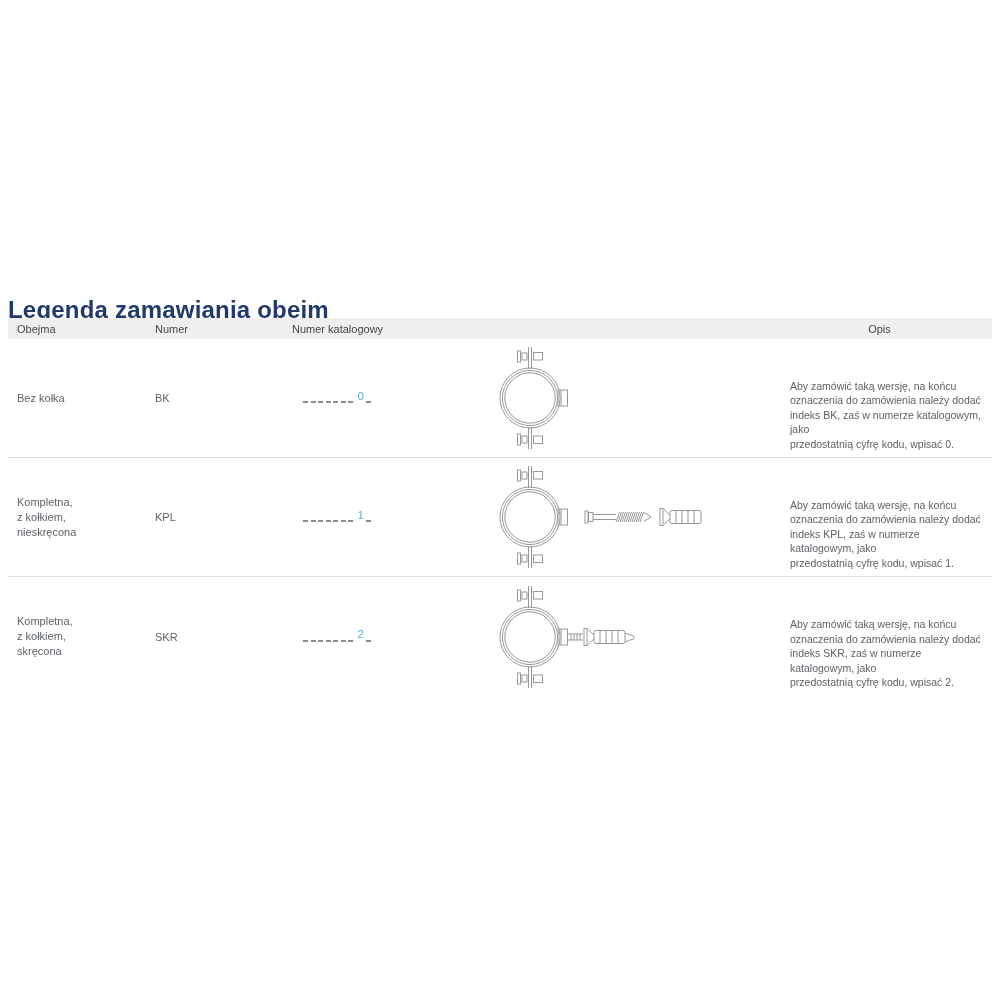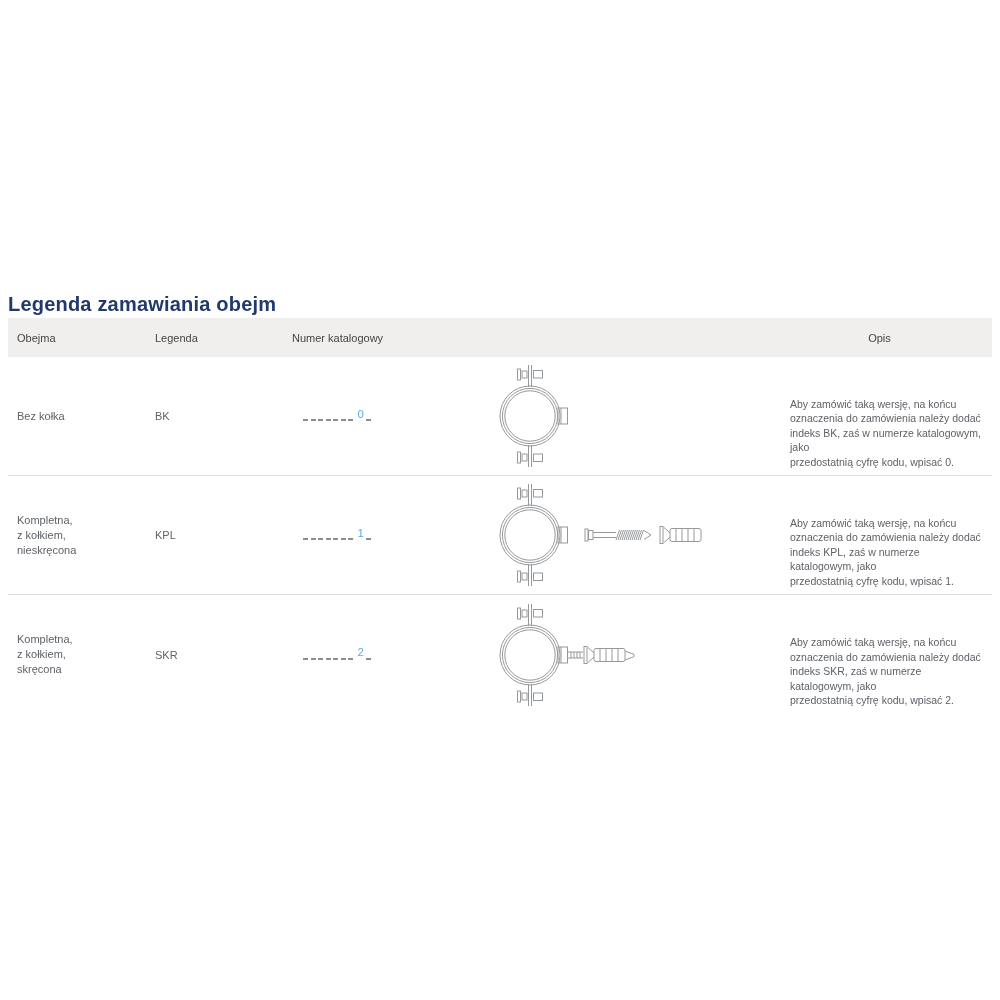--- a/index.html
+++ b/index.html
@@ -3,30 +3,30 @@
 <meta charset="utf-8">
 <style>
   html,body{margin:0;padding:0;background:#ffffff;}
   body{
     width:1000px;height:1000px;position:relative;overflow:hidden;
     font-family:"Liberation Sans",sans-serif;
     -webkit-font-smoothing:antialiased;
   }
   .page-title{
     position:absolute;left:8px;top:280px;
-    font-size:20px;font-weight:bold;color:#21396b;letter-spacing:.2px;
+    font-size:24px;font-weight:bold;color:#21396b;letter-spacing:.2px;
   }
   .legend-table{position:absolute;left:8px;top:318px;width:984px;}
   .grid-row{
     display:grid;
     grid-template-columns:138px 137px 168px 330px 1fr;
     padding-left:9px;box-sizing:border-box;align-items:center;
   }
   .thead{
-    height:39px;background:#f0efee;
+    height:21px;background:#f0efee;
     font-size:11px;color:#454545;
   }
   .th{white-space:nowrap;}
   .th-opis{margin-left:-23px;text-align:center;}
   .trow{
     height:119px;border-bottom:1px solid #dedede;
     font-size:11px;color:#5d6267;
   }
   .trow:last-child{border-bottom:none;}
   .cell-obejma{white-space:pre-line;line-height:15px;}
@@ -81,21 +81,21 @@
     </g>
   </defs>
 </svg>
 
 <h1 class="page-title">Legenda zamawiania obejm</h1>
 
 <div class="legend-table">
 
   <div class="grid-row thead">
     <div class="th">Obejma</div>
-    <div class="th">Legenda</div>
+    <div class="th">Numer</div>
     <div class="th">Numer katalogowy</div>
     <div></div>
     <div class="th th-opis">Opis</div>
   </div>
 
   <div class="grid-row trow">
     <div class="cell-obejma">Bez kołka</div>
     <div class="cell-indeks">BK</div>
     <div class="cell-catalog">
       <i class="dash"></i>

